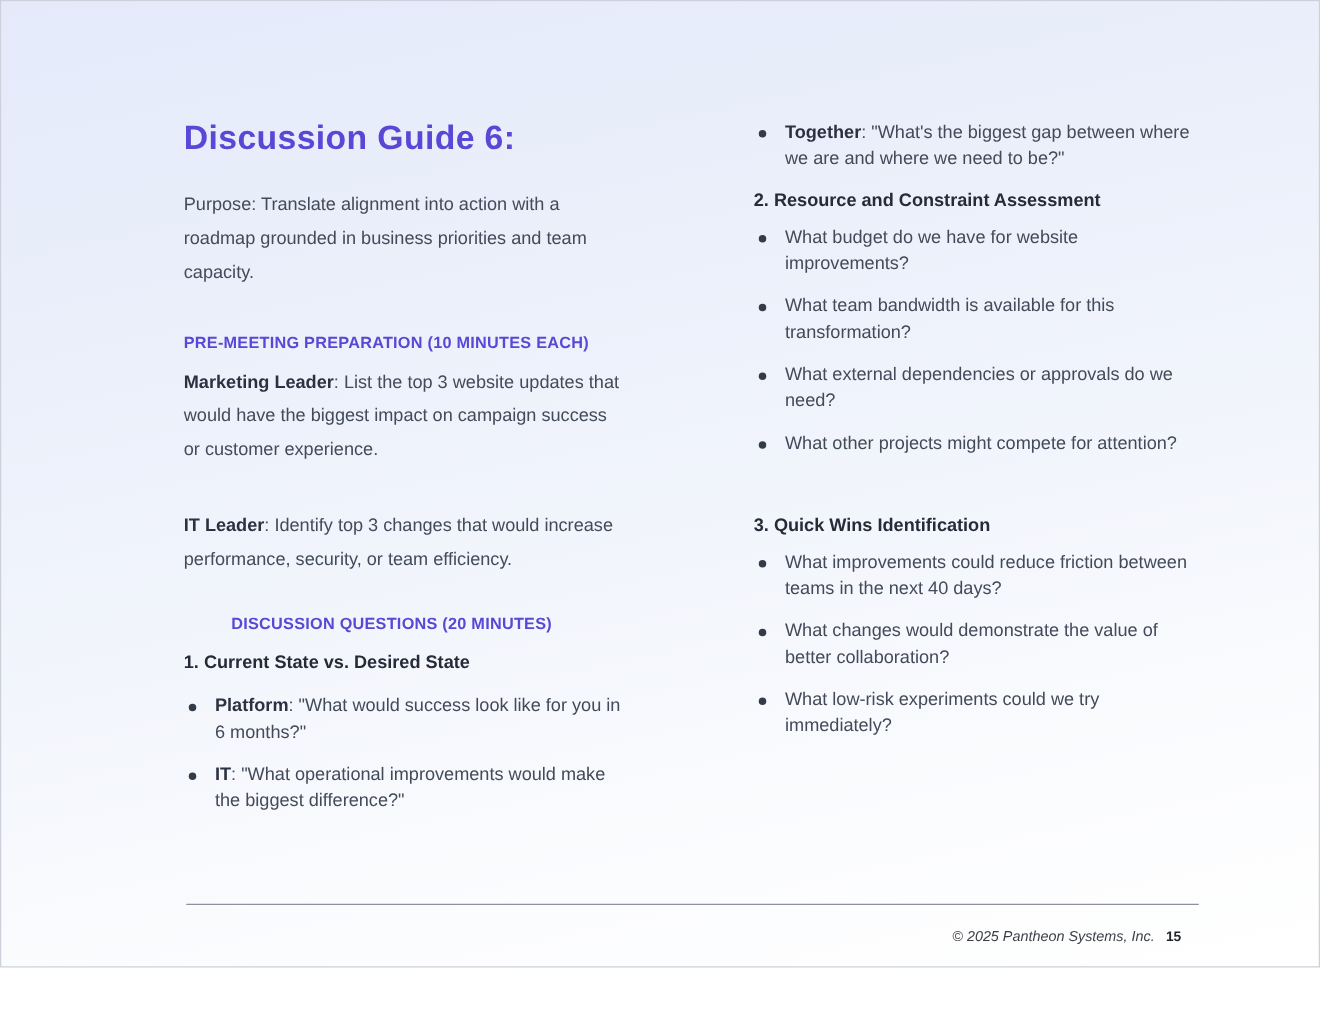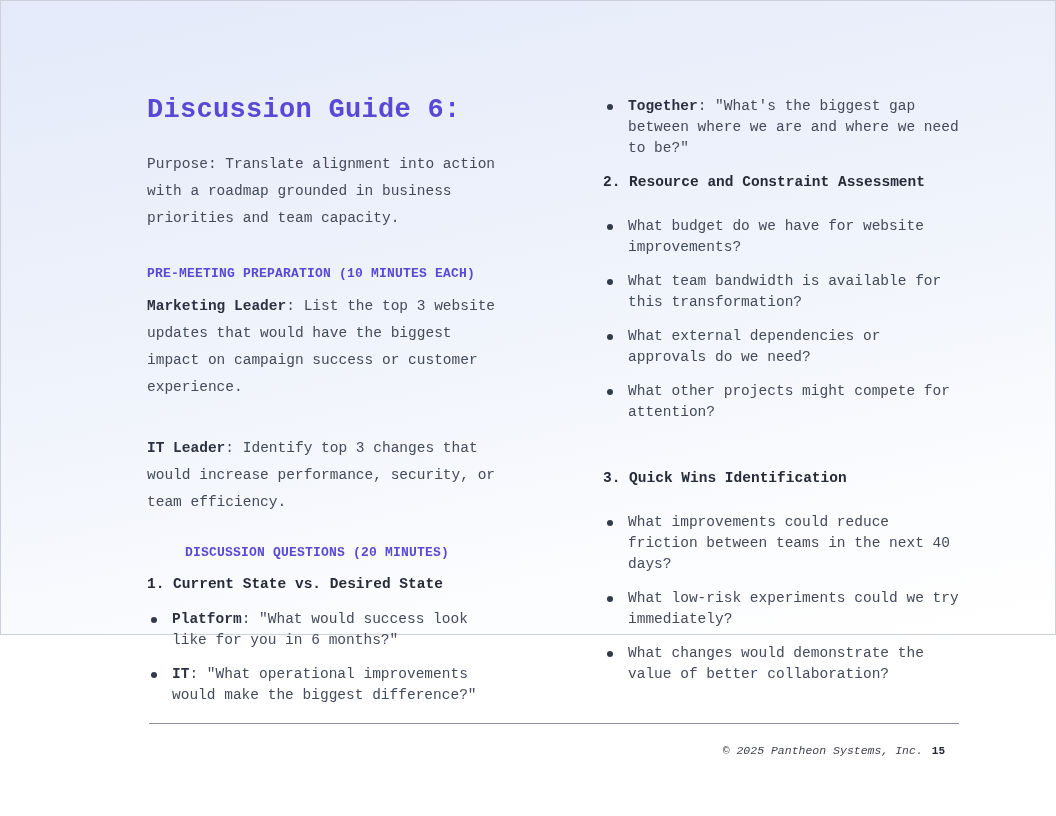--- a/index.html
+++ b/index.html
@@ -9,24 +9,23 @@
     --lead-text: #2b3140;
   }
   * { margin: 0; padding: 0; box-sizing: border-box; }
   html, body {
     width: 1056px; height: 816px;
     font-family: "Liberation Sans", "DejaVu Sans", sans-serif;
     overflow: hidden;
   }
   .page {
     position: relative;
-    width: 1056px; height: 635px;
+    width: 1056px; height: 774px;
     border: 1px solid #ccd0da;
     background: linear-gradient(168deg, #e4eafa 0%, #e9eefa 22%, #f2f5fc 55%, #fbfcfe 80%, #ffffff 100%);
-    font-family: Liberation Mono, monospace;
   }
   .col-left {
     position: absolute; left: 146px; top: 88px; width: 354px;
   }
   .col-right {
     position: absolute; left: 602px; top: 95px; width: 362px;
   }
   .title { font-size: 27px; font-weight: bold; line-height: 42px; letter-spacing: 0.3px; }
   .title .line1 { color: var(--accent); }
   .title .line2 { color: var(--heading-dark); }
@@ -43,21 +42,21 @@
     font-size: 14.5px; line-height: 27px; color: var(--body-text);
   }
   .para-1 { margin-top: 10px; }
   .para-2 { margin-top: 34px; }
   .para strong, .bullet strong { color: var(--lead-text); font-weight: bold; }
   .subheading {
     font-size: 14.5px; font-weight: bold; color: var(--heading-dark); line-height: 20px;
   }
   .subhead-left { margin-top: 12px; }
   .bullets { margin-top: 15px; }
-  .bullets-right { margin-top: 24px; }
+  .bullets-right { margin-top: 9px; }
   .bullet {
     position: relative; padding-left: 25px; margin-bottom: 13px;
     font-size: 14.5px; line-height: 21px; color: var(--body-text);
   }
   .bullet:last-child { margin-bottom: 0; }
   .dot {
     position: absolute; left: 4px; top: 8px;
     width: 6px; height: 6px; border-radius: 50%; background: #333a48;
   }
   .rc-heading-2 { }
@@ -138,24 +137,24 @@
       </div>
     </div>
 
     <div class="subheading rc-heading-3">3. Quick Wins Identification</div>
 
     <div class="bullets bullets-right">
       <div class="bullet">
         <span class="dot"></span><span>What improvements could reduce friction between teams in the next 40 days?</span>
       </div>
       <div class="bullet">
-        <span class="dot"></span><span>What low-risk experiments could we try immediately?</span>
+        <span class="dot"></span><span>What changes would demonstrate the value of better collaboration?</span>
       </div>
       <div class="bullet">
-        <span class="dot"></span><span>What changes would demonstrate the value of better collaboration?</span>
+        <span class="dot"></span><span>What low-risk experiments could we try immediately?</span>
       </div>
     </div>
   </div>
 
   <hr class="footer-rule">
 
 
   <div class="footer-right">
     <span class="copyright">© 2025 Pantheon Systems, Inc.</span>
     <span class="page-number">15</span>

